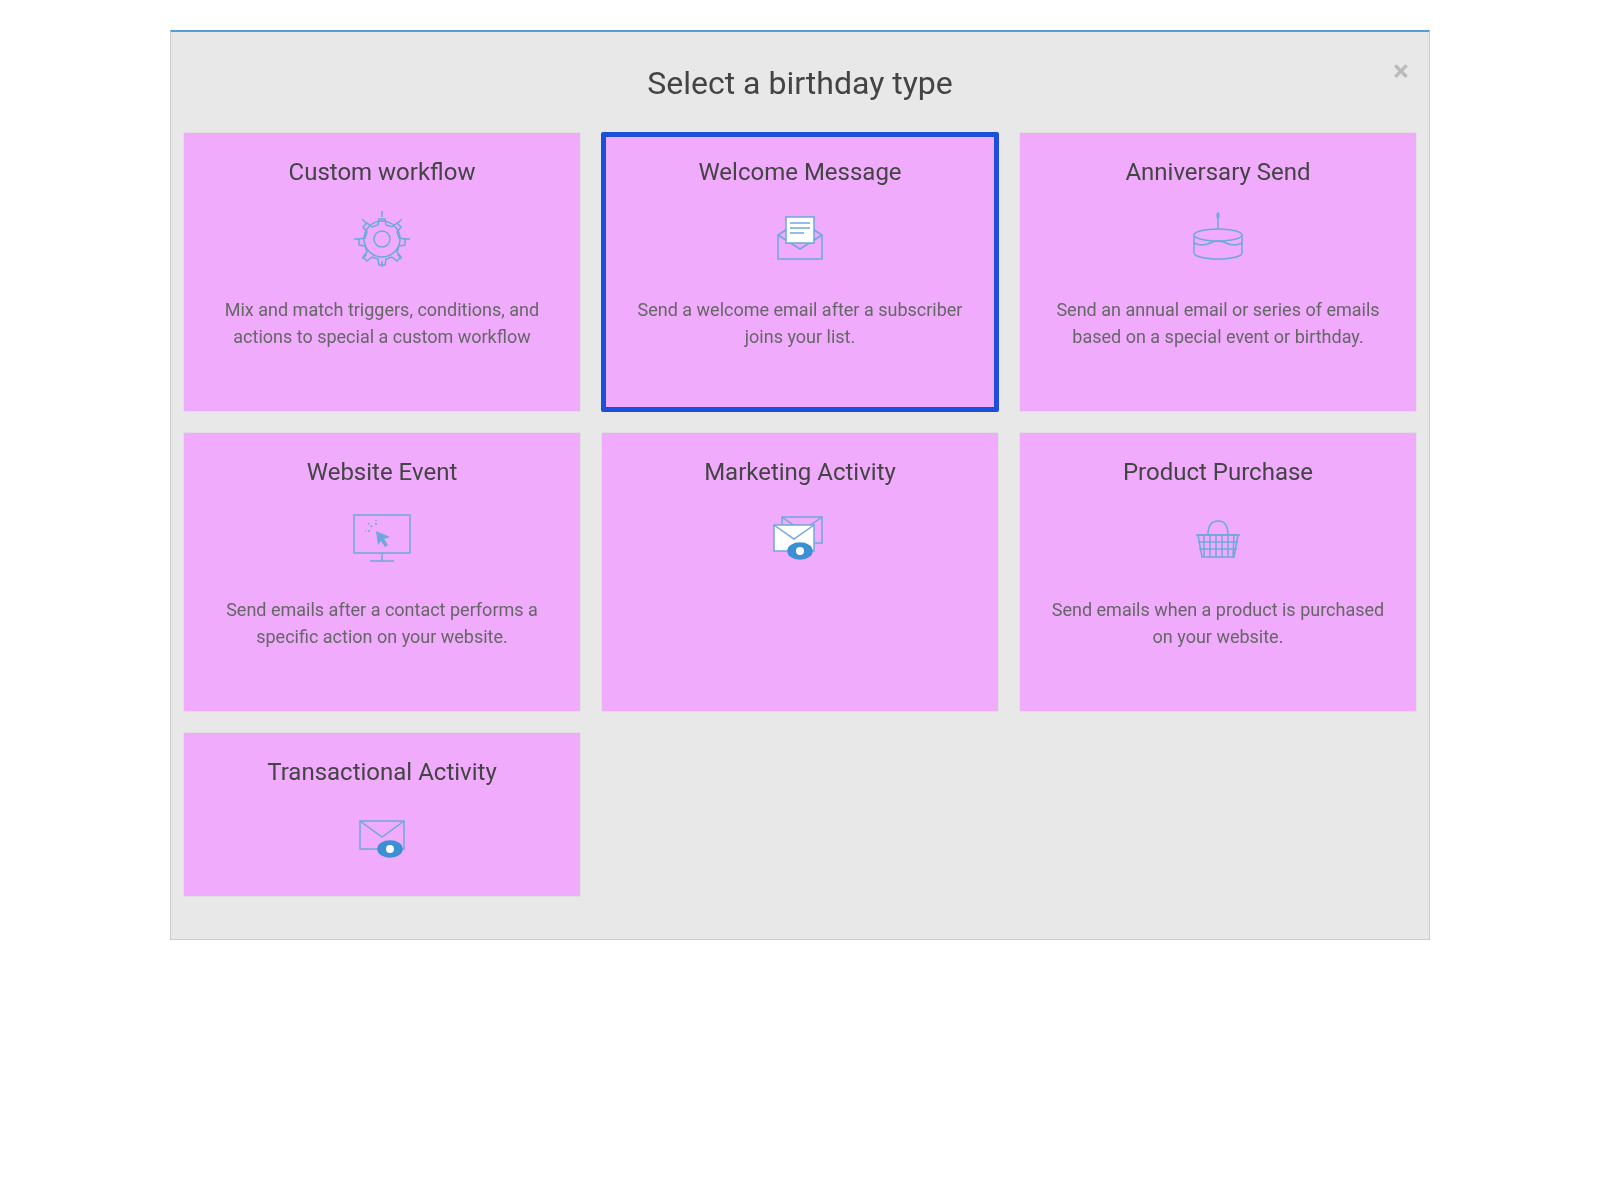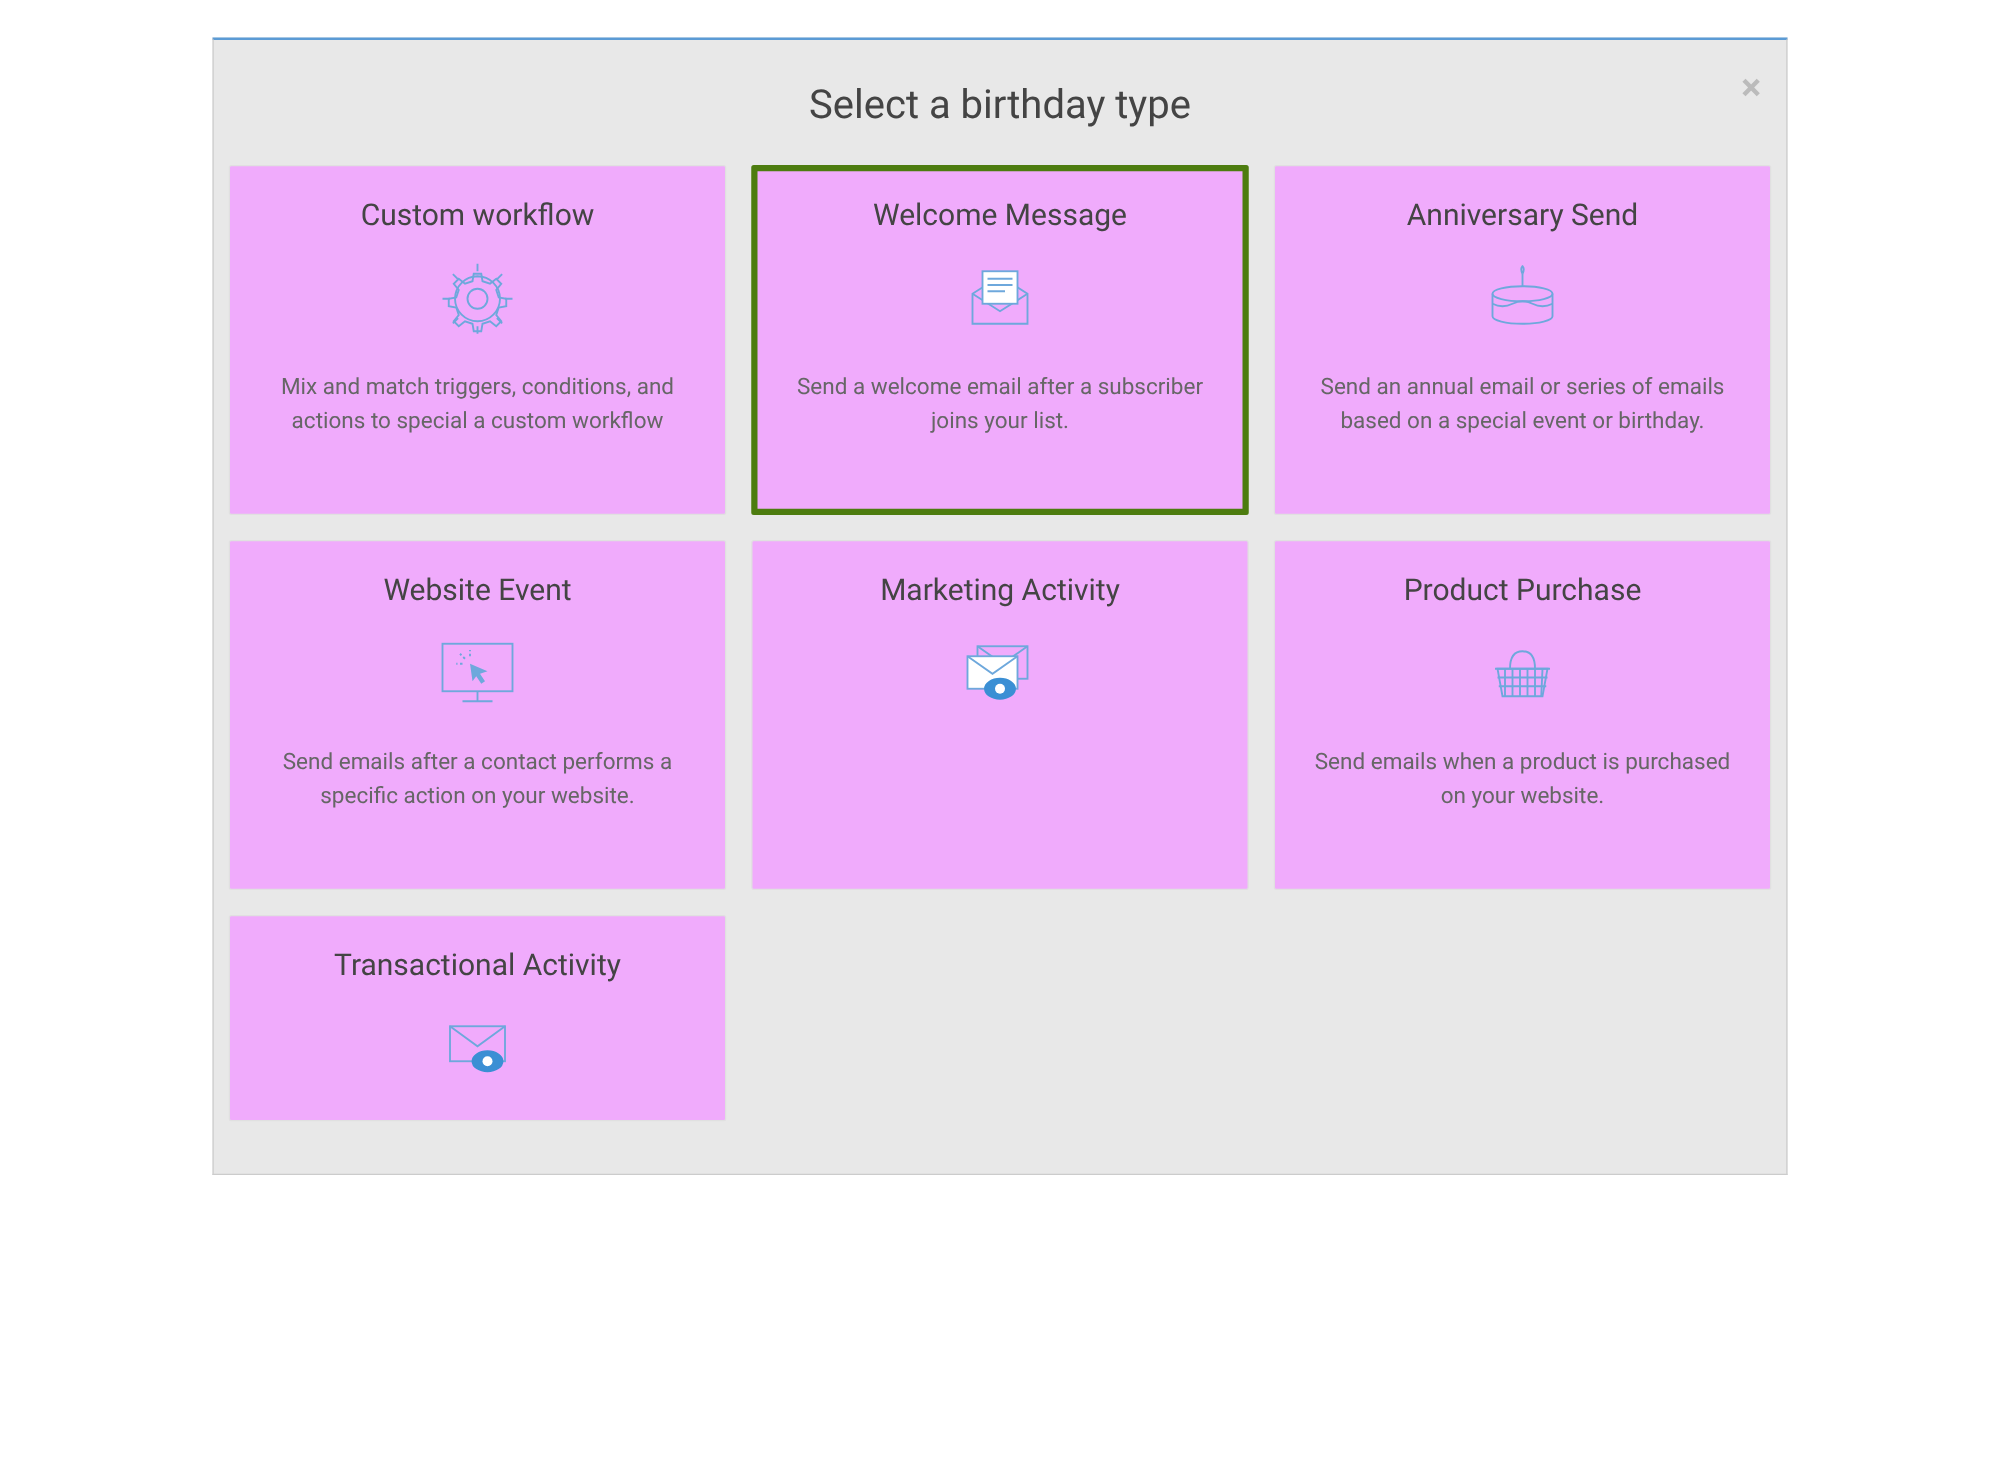--- a/index.html
+++ b/index.html
@@ -58,21 +58,21 @@
       border-radius: 2px;
       padding: 25px 25px 30px 25px;
       text-align: center;
       cursor: pointer;
       min-height: 280px;
       display: flex;
       flex-direction: column;
       align-items: center;
     }
     .card.highlighted {
-      border: 5px solid #4d7c0f;
+      border: 5px solid #1d4ed8;
       padding: 21px 21px 26px 21px;
     }
     .card-title {
       font-size: 24px;
       font-weight: 400;
       color: #444;
       margin-bottom: 18px;
     }
     .card-icon {
       height: 70px;

